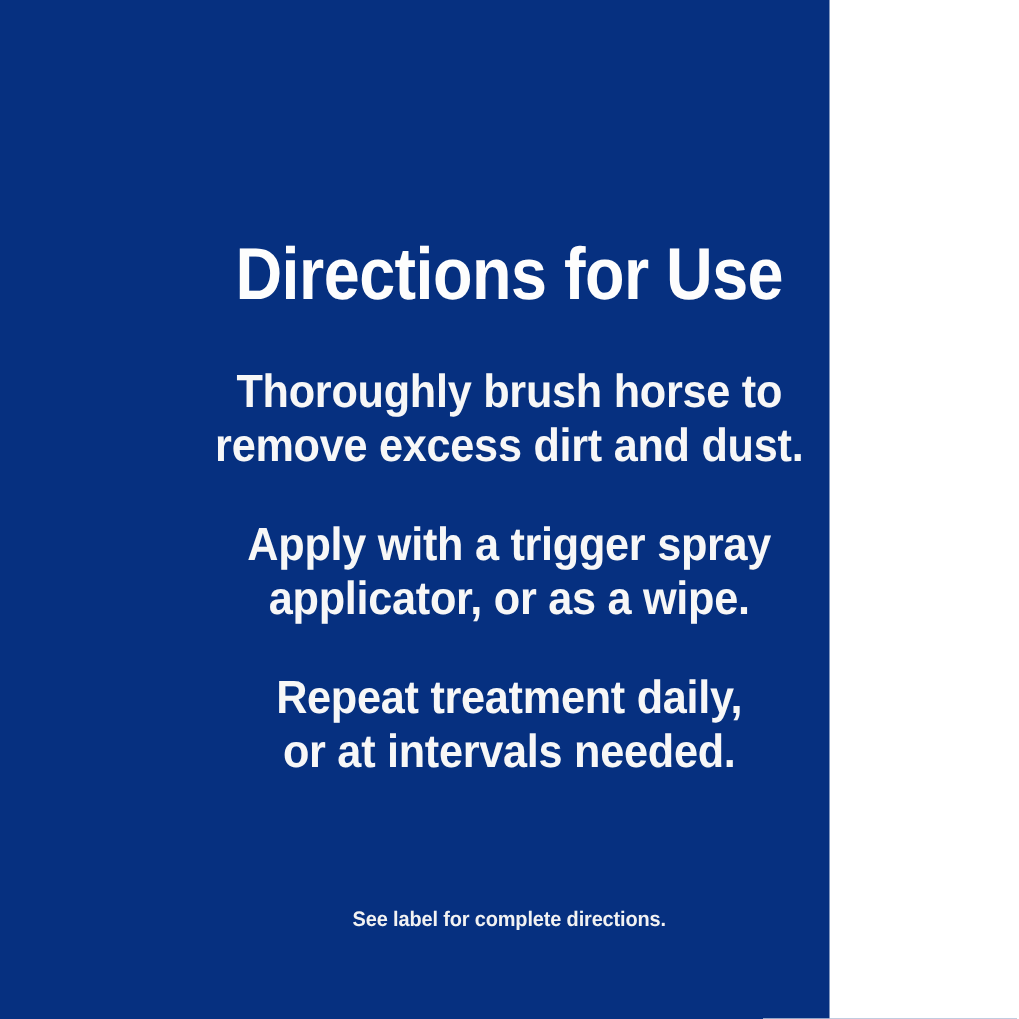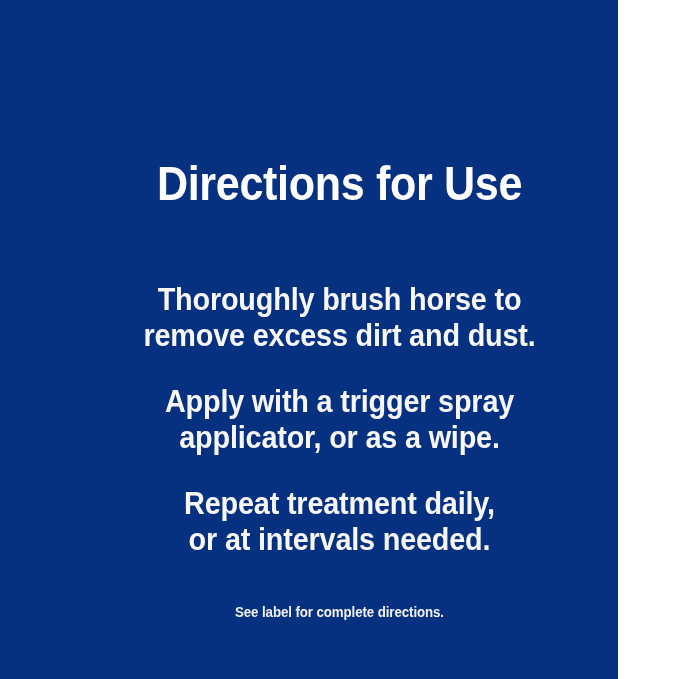--- a/index.html
+++ b/index.html
@@ -4,21 +4,21 @@
 <title>Directions for Use</title>
 <style>
   html, body {
     margin: 0;
     padding: 0;
     background: #ffffff;
   }
 
   #panel {
     position: relative;
-    width: 618px;
+    width: 553px;
     height: 679px;
     margin: 0;
     overflow: hidden;
     background: #063080;
     font-family: "Liberation Sans", "DejaVu Sans", sans-serif;
     -webkit-font-smoothing: antialiased;
   }
 
   
   #content {
@@ -53,21 +53,20 @@
     white-space: nowrap;
   }
 
   
   .instructions {
     position: absolute;
     left: 0;
     width: 679px;
     top: 243px;
     text-align: center;
-    margin-top: 39px;
   }
 
   .para {
     margin: 0;
     padding: 0;
     color: #f7f7f7;
     font-family: "Liberation Sans", "DejaVu Sans", sans-serif;
     font-size: 31px;
     line-height: 35.5px;
     font-weight: 700;

